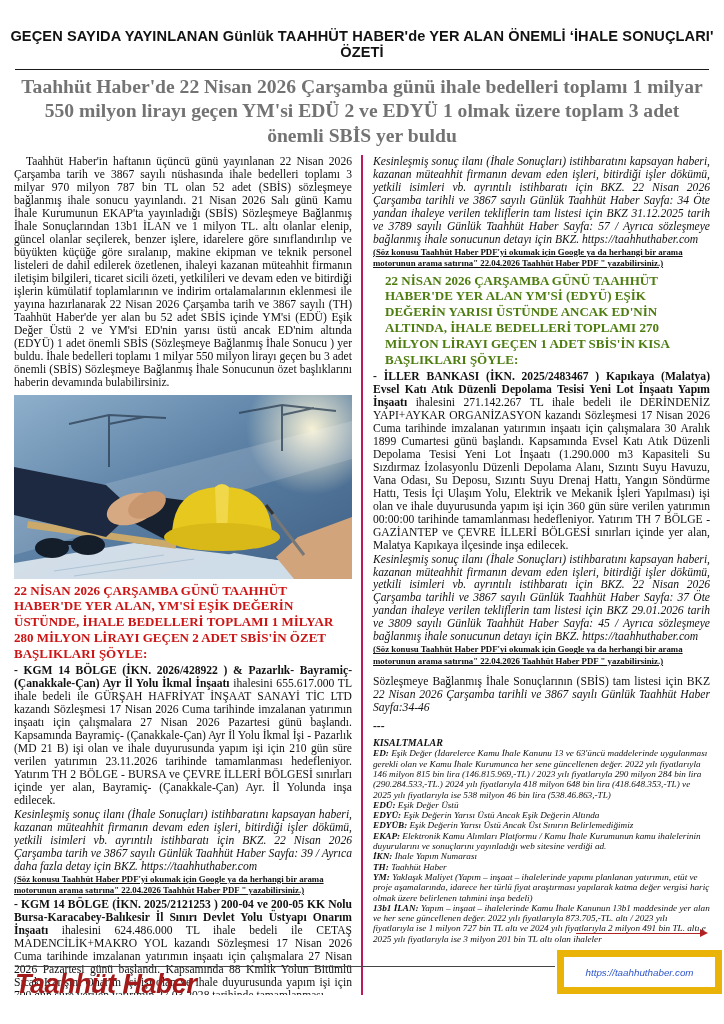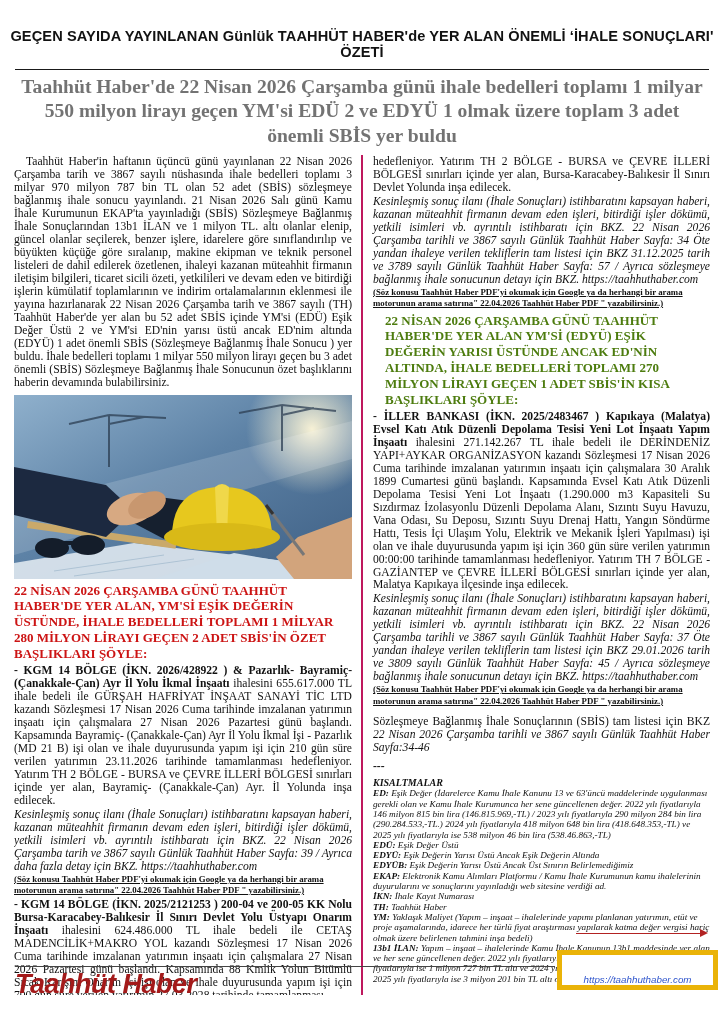--- a/index.html
+++ b/index.html
@@ -29,21 +29,21 @@
   .abbr{font-size:9.2px;line-height:1.12;font-style:italic;}
   .abbr p{margin:0;text-align:left;}
   .abbr-title{font-weight:bold;font-size:10px;}
   .next-arrow{position:absolute;top:928px;right:16px;width:132px;height:10px;
               display:flex;align-items:center;}
   .next-arrow .line{flex:1;border-top:1.5px solid #b22222;}
   .next-arrow .tri{width:0;height:0;border-left:8px solid #b22222;
                    border-top:4.5px solid transparent;border-bottom:4.5px solid transparent;}
   .footer-rule{position:absolute;top:966px;left:15px;width:540px;border-top:1px solid #444;}
   .url-box{position:absolute;top:950px;left:557px;width:151px;height:30px;
-           border:5px solid #eab308;background:#fff;display:flex;align-items:flex-end;
+           border:7px solid #eab308;background:#fff;display:flex;align-items:center;
            justify-content:center;cursor:pointer;}
   .url-box span{color:#2f55cc;font-style:italic;font-size:9.8px;
                 font-family:"Liberation Sans",sans-serif;}
   .logo{position:absolute;top:969px;left:15px;font-family:"Liberation Sans",sans-serif;
         font-weight:bold;font-style:italic;font-size:27px;color:#a31a1a;letter-spacing:-.5px;}
   .issue{position:absolute;top:1024px;right:14px;font-family:"Liberation Sans",sans-serif;
          font-weight:bold;font-style:italic;font-size:18px;color:#101010;}
 </style>
 </head>
 <body>
@@ -113,21 +113,20 @@
       <p class="body item"><b>- KGM 14 BÖLGE (İKN. 2026/428922 ) &amp; Pazarlık- Bayramiç- (Çanakkale-Çan) Ayr İl Yolu İkmal İnşaatı</b><span> ihalesini 655.617.000 TL ihale bedeli ile GÜRŞAH HAFRİYAT İNŞAAT SANAYİ TİC LTD kazandı Sözleşmesi  17 Nisan 2026 Cuma tarihinde imzalanan yatırımın inşaatı için çalışmalara 27 Nisan 2026 Pazartesi günü başlandı. Kapsamında Bayramiç- (Çanakkale-Çan) Ayr İl Yolu İkmal İşi - Pazarlık (MD 21 B) işi olan ve ihale duyurusunda yapım işi için 210 gün süre verilen yatırımın 23.11.2026 tarihinde tamamlanması hedefleniyor. Yatırım TH 2 BÖLGE - BURSA ve ÇEVRE İLLERİ BÖLGESİ sınırları içinde yer alan, Bayramiç- (Çanakkale-Çan) Ayr. İl Yolunda inşa edilecek.</span></p>
 
       <p class="body inote">Kesinleşmiş sonuç ilanı (İhale Sonuçları) istihbaratını kapsayan haberi, kazanan müteahhit firmanın devam eden işleri, bitirdiği işler dökümü, yetkili isimleri vb. ayrıntılı istihbaratı için BKZ. 22 Nisan 2026 Çarşamba tarih ve 3867 sayılı Günlük Taahhüt Haber Sayfa: 39 / Ayrıca daha fazla detay için BKZ. https://taahhuthaber.com</p>
 
       <p class="pdf-note">(Söz konusu Taahhüt Haber PDF'yi okumak için Google ya da herhangi bir arama motorunun arama satırına" 22.04.2026 Taahhüt Haber PDF " yazabilirsiniz.)</p>
 
       <p class="body item"><b>- KGM 14 BÖLGE (İKN. 2025/2121253 ) 200-04 ve 200-05 KK Nolu Bursa-Karacabey-Balıkesir İl Sınırı Devlet Yolu Üstyapı Onarım İnşaatı</b><span> ihalesini 624.486.000 TL ihale bedeli ile CETAŞ MADENCİLİK+MAKRO YOL kazandı Sözleşmesi 17 Nisan 2026 Cuma tarihinde imzalanan yatırımın inşaatı için çalışmalara 27 Nisan 2026 Pazartesi günü başlandı. Kapsamında 88 Kmlik Yolun Bitümlü Sıcak Karışım Onarım İşi işi olan ve ihale duyurusunda yapım işi için 700 gün süre verilen yatırımın 27.03.2028 tarihinde tamamlanması</span></p>
     </div>
 
     <div class="col-right">
-      <p class="body">hedefleniyor. Yatırım TH 2 BÖLGE - BURSA ve ÇEVRE İLLERİ BÖLGESİ sınırları içinde yer alan, Bursa-Karacabey-Balıkesir İl Sınırı Devlet Yolunda inşa edilecek.</p>
 
       <p class="body inote">Kesinleşmiş sonuç ilanı (İhale Sonuçları) istihbaratını kapsayan haberi, kazanan müteahhit firmanın devam eden işleri, bitirdiği işler dökümü, yetkili isimleri vb. ayrıntılı istihbaratı için BKZ. 22 Nisan 2026 Çarşamba tarihli ve 3867 sayılı Günlük Taahhüt Haber Sayfa: 34 Öte yandan ihaleye verilen tekliflerin tam listesi için BKZ 31.12.2025 tarih ve 3789 sayılı Günlük Taahhüt Haber Sayfa: 57 / Ayrıca sözleşmeye bağlanmış ihale sonucunun detayı için BKZ. https://taahhuthaber.com</p>
 
       <p class="pdf-note">(Söz konusu Taahhüt Haber PDF'yi okumak için Google ya da herhangi bir arama motorunun arama satırına" 22.04.2026 Taahhüt Haber PDF " yazabilirsiniz.)</p>
 
       <h2 class="green-head">22 NİSAN 2026 ÇARŞAMBA GÜNÜ TAAHHÜT HABER'DE YER ALAN YM'Sİ (EDYÜ) EŞİK DEĞERİN YARISI ÜSTÜNDE ANCAK ED'NİN ALTINDA, İHALE BEDELLERİ TOPLAMI 270 MİLYON LİRAYI GEÇEN 1 ADET SBİS'İN KISA BAŞLIKLARI ŞÖYLE:</h2>
 
       <p class="body item"><b>- İLLER BANKASI (İKN. 2025/2483467 ) Kapıkaya (Malatya) Evsel Katı Atık Düzenli Depolama Tesisi Yeni Lot İnşaatı Yapım İnşaatı</b><span> ihalesini 271.142.267 TL ihale bedeli ile DERİNDENİZ YAPI+AYKAR ORGANİZASYON kazandı Sözleşmesi 17 Nisan 2026 Cuma tarihinde imzalanan yatırımın inşaatı için çalışmalara 30 Aralık 1899 Cumartesi günü başlandı. Kapsamında Evsel Katı Atık Düzenli Depolama Tesisi Yeni Lot İnşaatı (1.290.000 m3 Kapasiteli Su Sızdırmaz İzolasyonlu Düzenli Depolama Alanı, Sızıntı Suyu Havuzu, Vana Odası, Su Deposu, Sızıntı Suyu Drenaj Hattı, Yangın Söndürme Hattı, Tesis İçi Ulaşım Yolu, Elektrik ve Mekanik İşleri Yapılması) işi olan ve ihale duyurusunda yapım işi için 360 gün süre verilen yatırımın 00:00:00 tarihinde tamamlanması hedefleniyor. Yatırım TH 7 BÖLGE - GAZİANTEP ve ÇEVRE İLLERİ BÖLGESİ sınırları içinde yer alan, Malatya Kapıkaya ilçesinde inşa edilecek.</span></p>
 
       <p class="body inote">Kesinleşmiş sonuç ilanı (İhale Sonuçları) istihbaratını kapsayan haberi, kazanan müteahhit firmanın devam eden işleri, bitirdiği işler dökümü, yetkili isimleri vb. ayrıntılı istihbaratı için BKZ. 22 Nisan 2026 Çarşamba tarihli ve 3867 sayılı Günlük Taahhüt Haber Sayfa: 37 Öte yandan ihaleye verilen tekliflerin tam listesi için BKZ 29.01.2026 tarih ve 3809 sayılı Günlük Taahhüt Haber Sayfa: 45 / Ayrıca sözleşmeye bağlanmış ihale sonucunun detayı için BKZ. https://taahhuthaber.com</p>
@@ -138,21 +137,21 @@
 
       <p class="dashes">---</p>
 
       <div class="abbr">
         <p class="abbr-title">KISALTMALAR</p>
         <p><b>ED:</b><span> Eşik Değer (İdarelerce Kamu İhale Kanunu 13 ve 63'üncü maddelerinde uygulanması gerekli olan ve Kamu İhale Kurumunca her sene güncellenen değer. 2022 yılı fiyatlarıyla  146 milyon 815 bin lira (146.815.969,-TL) / 2023 yılı fiyatlarıyla 290 milyon 284 bin lira (290.284.533,-TL.) 2024 yılı fiyatlarıyla  418 milyon 648 bin lira  (418.648.353,-TL) ve 2025 yılı fiyatlarıyla ise  538  milyon 46 bin lira (538.46.863,-TL)</span></p>
         <p><b>EDÜ:</b><span> Eşik Değer Üstü</span></p>
         <p><b>EDYÜ:</b><span> Eşik Değerin Yarısı Üstü Ancak Eşik Değerin Altında</span></p>
         <p><b>EDYÜB:</b><span> Eşik Değerin Yarısı Üstü Ancak Üst Sınırın Belirlemediğimiz</span></p>
         <p><b>EKAP:</b><span> Elektronik Kamu Alımları Platformu / Kamu İhale Kurumunun kamu ihalelerinin duyurularını ve sonuçlarını yayınladığı web sitesine verdiği ad.</span></p>
-        <p><b>İKN:</b><span> İhale Kayıt Numarası</span></p>
+        <p><b>İKN:</b><span> İhale Yapım Numarası</span></p>
         <p><b>TH:</b><span> Taahhüt Haber</span></p>
         <p><b>YM:</b><span> Yaklaşık Maliyet (Yapım – inşaat – ihalelerinde yapımı planlanan yatırımın, etüt ve proje aşamalarında, idarece her türlü fiyat araştırması yapılarak katma değer vergisi hariç olmak üzere belirlenen tahmini inşa bedeli)</span></p>
         <p><b>13b1 İLAN:</b><span> Yapım – inşaat – ihalelerinde Kamu İhale Kanunun 13b1 maddesinde yer alan ve her sene güncellenen değer. 2022 yılı fiyatlarıyla 873.705,-TL. altı / 2023 yılı fiyatlarıyla ise 1 milyon 727  bin TL altı ve 2024 yılı fiyatlarıyla  2 milyon 491 bin TL. altı e 2025 yılı fiyatlarıyla ise 3 milyon 201 bin  TL altı olan ihaleler</span></p>
       </div>
     </div>
   </div>
 
   <div class="next-arrow">
     <div class="line"></div>
     <div class="tri"></div>

